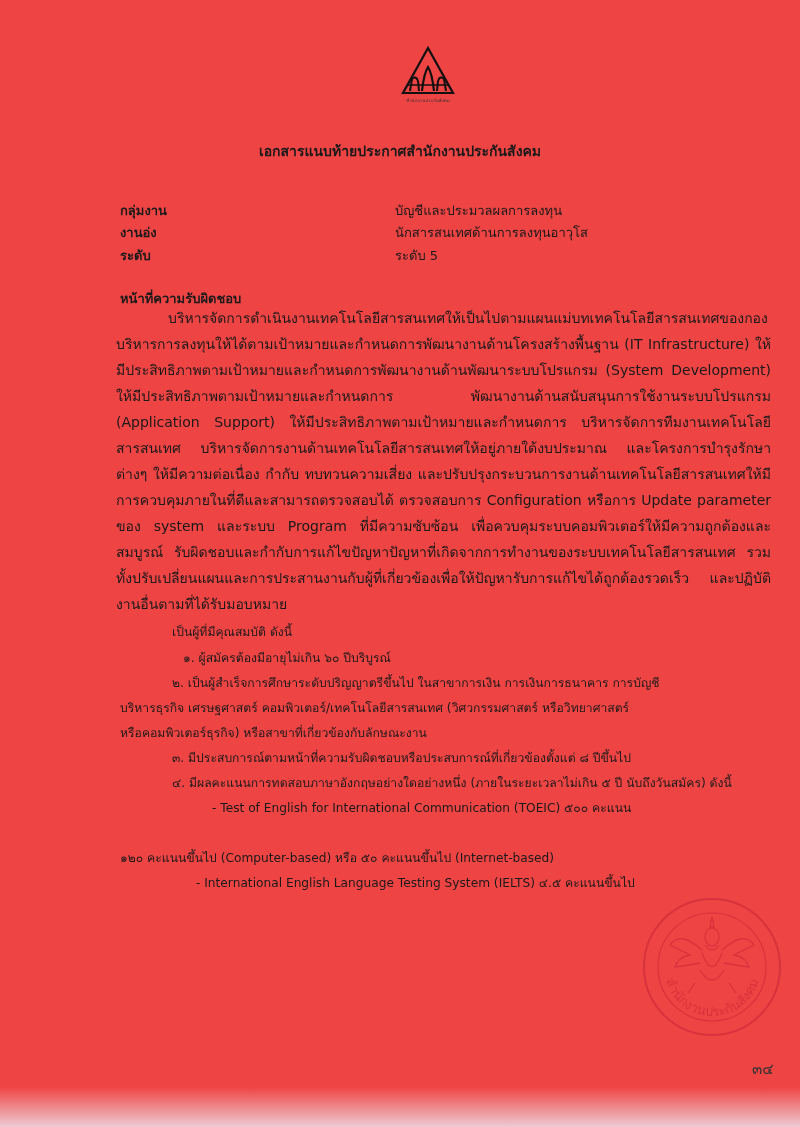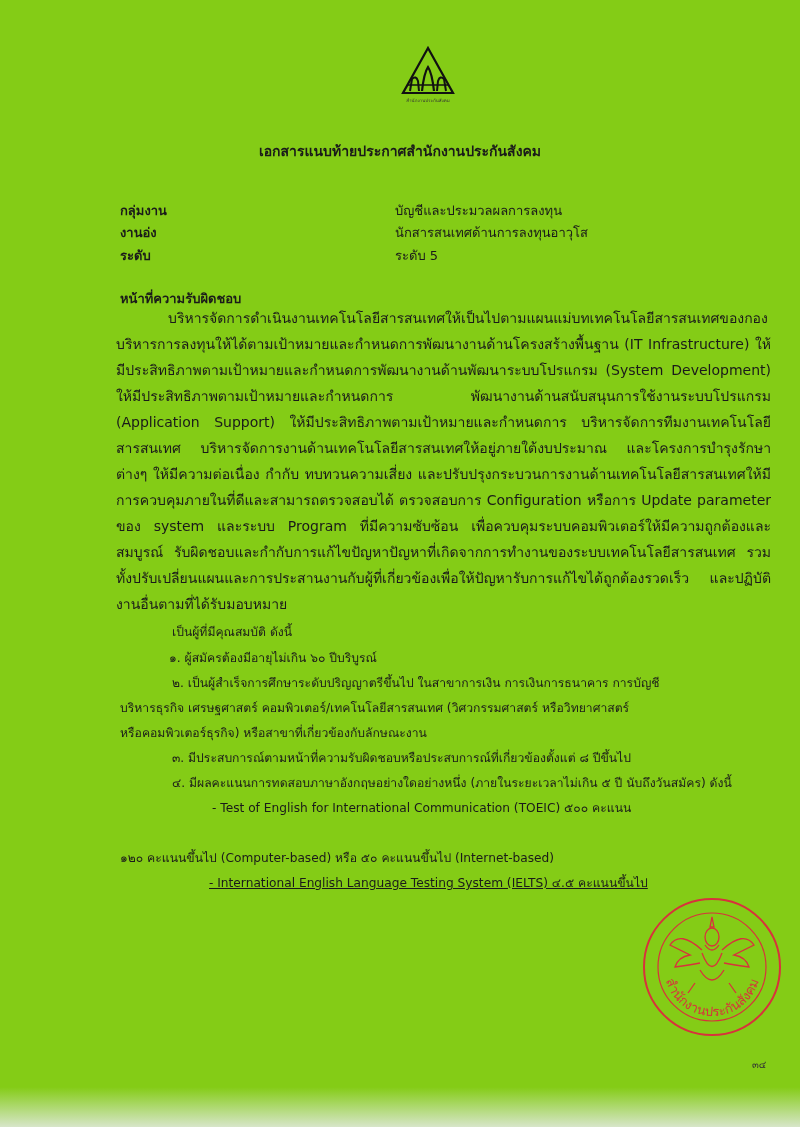--- a/index.html
+++ b/index.html
@@ -1,21 +1,21 @@
 <!DOCTYPE html>
 <html><head>
 <meta charset="utf-8">
 <style>
   html, body { margin: 0; padding: 0; background: #ffffff; }
   body {
     width: 800px; height: 1127px; position: relative; overflow: hidden;
     font-family: "DejaVu Sans", "Liberation Sans", sans-serif;
     color: #1a1a1a;
   }
-  .page { position: absolute; inset: 0; background: #84cc16; }
+  .page { position: absolute; inset: 0; background: #ef4444; }
   .bottom-shade {
     position: absolute; left: 0; right: 0; bottom: 0; height: 40px;
     background: linear-gradient(to bottom, rgba(240,240,248,0), rgba(236,236,246,0.8));
   }
   .logo { position: absolute; left: 398px; top: 45px; width: 60px; height: 60px; }
   .title {
     position: absolute; left: 0; right: 0; top: 140px; text-align: center;
     font-size: 14px; font-weight: bold; letter-spacing: 0;
   }
   .meta-row { position: absolute; left: 120px; font-size: 13px; }
@@ -28,21 +28,21 @@
     position: absolute; left: 116px; width: 655px; font-size: 14px; line-height: 26px;
     text-align: justify; text-indent: 52px;
   }
   .line {
     position: absolute; font-size: 12.2px; white-space: nowrap; line-height: 20px;
   }
   .stamp {
     position: absolute; left: 640px; top: 895px; width: 145px; height: 145px;
   }
   .page-number {
-    position: absolute; left: 752px; top: 1057px; font-size: 10px; color: #333;
+    position: absolute; left: 752px; top: 1057px; font-size: 15px; color: #333;
   }
 </style>
 </head>
 <body>
 
 <div class="page">
 
   <div class="logo">
     <svg width="60" height="60" viewBox="0 0 60 60">
       <polygon points="30,3 55,48 5,48" fill="none" stroke="#111" stroke-width="2.2"></polygon>
@@ -66,29 +66,29 @@
   </div>
   <div class="meta-row" style="top:245px;">
     <span class="meta-label">ระดับ</span>
     <span class="meta-value">ระดับ 5</span>
   </div>
 
   <div class="section-head" style="top:288px;">หน้าที่ความรับผิดชอบ</div>
   <div class="para" style="top:305px;">บริหารจัดการดำเนินงานเทคโนโลยีสารสนเทศให้เป็นไปตามแผนแม่บทเทคโนโลยีสารสนเทศของกองบริหารการลงทุนให้ได้ตามเป้าหมายและกำหนดการพัฒนางานด้านโครงสร้างพื้นฐาน (IT Infrastructure) ให้มีประสิทธิภาพตามเป้าหมายและกำหนดการพัฒนางานด้านพัฒนาระบบโปรแกรม (System Development) ให้มีประสิทธิภาพตามเป้าหมายและกำหนดการ พัฒนางานด้านสนับสนุนการใช้งานระบบโปรแกรม (Application Support) ให้มีประสิทธิภาพตามเป้าหมายและกำหนดการ บริหารจัดการทีมงานเทคโนโลยีสารสนเทศ บริหารจัดการงานด้านเทคโนโลยีสารสนเทศให้อยู่ภายใต้งบประมาณ และโครงการบำรุงรักษาต่างๆ ให้มีความต่อเนื่อง กำกับ ทบทวนความเสี่ยง และปรับปรุงกระบวนการงานด้านเทคโนโลยีสารสนเทศให้มีการควบคุมภายในที่ดีและสามารถตรวจสอบได้ ตรวจสอบการ Configuration หรือการ Update parameter ของ system และระบบ Program ที่มีความซับซ้อน เพื่อควบคุมระบบคอมพิวเตอร์ให้มีความถูกต้องและสมบูรณ์ รับผิดชอบและกำกับการแก้ไขปัญหาปัญหาที่เกิดจากการทำงานของระบบเทคโนโลยีสารสนเทศ รวมทั้งปรับเปลี่ยนแผนและการประสานงานกับผู้ที่เกี่ยวข้องเพื่อให้ปัญหารับการแก้ไขได้ถูกต้องรวดเร็ว และปฏิบัติงานอื่นตามที่ได้รับมอบหมาย</div>
 
   <div class="line" style="left:172px; top:622px;">เป็นผู้ที่มีคุณสมบัติ ดังนี้</div>
-  <div class="line" style="left:169px; top:648px;">๑. ผู้สมัครต้องมีอายุไม่เกิน ๖๐ ปีบริบูรณ์</div>
+  <div class="line" style="left:183px; top:648px;">๑. ผู้สมัครต้องมีอายุไม่เกิน ๖๐ ปีบริบูรณ์</div>
   <div class="line" style="left:172px; top:673px;">๒. เป็นผู้สำเร็จการศึกษาระดับปริญญาตรีขึ้นไป ในสาขาการเงิน การเงินการธนาคาร การบัญชี</div>
   <div class="line" style="left:120px; top:723px;">หรือคอมพิวเตอร์ธุรกิจ) หรือสาขาที่เกี่ยวข้องกับลักษณะงาน</div>
   <div class="line" style="left:120px; top:698px;">บริหารธุรกิจ เศรษฐศาสตร์ คอมพิวเตอร์/เทคโนโลยีสารสนเทศ (วิศวกรรมศาสตร์ หรือวิทยาศาสตร์</div>
   <div class="line" style="left:172px; top:748px;">๓. มีประสบการณ์ตามหน้าที่ความรับผิดชอบหรือประสบการณ์ที่เกี่ยวข้องตั้งแต่ ๘ ปีขึ้นไป</div>
   <div class="line" style="left:172px; top:773px;">๔. มีผลคะแนนการทดสอบภาษาอังกฤษอย่างใดอย่างหนึ่ง (ภายในระยะเวลาไม่เกิน ๕ ปี นับถึงวันสมัคร) ดังนี้</div>
   <div class="line" style="left:212px; top:798px;">- Test of English for International Communication (TOEIC) ๕๐๐ คะแนน</div>
   <div class="line" style="left:120px; top:848px;">๑๒๐ คะแนนขึ้นไป (Computer-based) หรือ ๕๐ คะแนนขึ้นไป (Internet-based)</div>
-  <div class="line" style="left:209px; top:873px;text-decoration:underline;">- International English Language Testing System (IELTS) ๔.๕ คะแนนขึ้นไป</div>
+  <div class="line" style="left:196px; top:873px;">- International English Language Testing System (IELTS) ๔.๕ คะแนนขึ้นไป</div>
 
   <div class="stamp">
     <svg width="145" height="145" viewBox="0 0 145 145">
       <defs>
         <path id="stampArc" d="M25,80 A48,48 0 0,0 120,80"></path>
       </defs>
       <circle cx="72" cy="72" r="68" fill="none" stroke="#d8323c" stroke-width="2"></circle>
       <circle cx="72" cy="72" r="54" fill="none" stroke="#d8323c" stroke-width="1.2"></circle>
       <g fill="none" stroke="#d8323c" stroke-width="1.3">
         <path d="M72,22 L70,32 L74,32 Z"></path>

